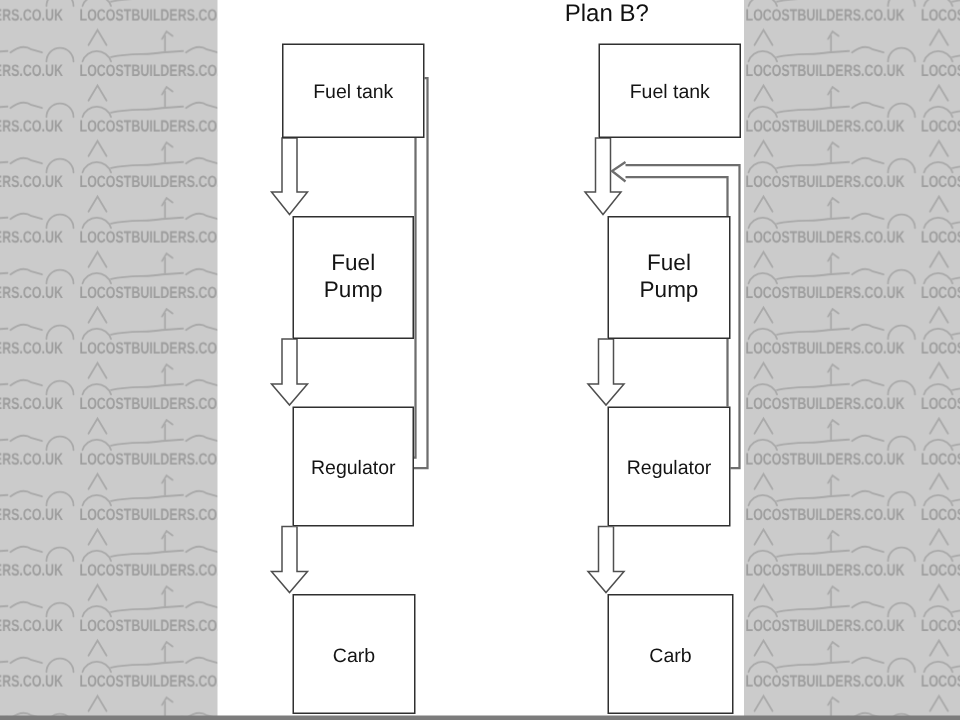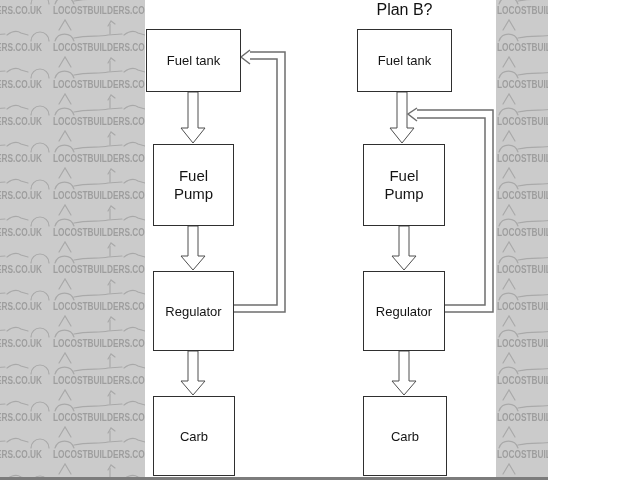--- a/index.html
+++ b/index.html
@@ -1,27 +1,27 @@
 <!DOCTYPE html>
 <html><head>
 <meta charset="utf-8">
 <style>
   html,body{margin:0;padding:0;}
   .screen{
-    position:relative;width:548px;height:480px;background:#ffffff;
+    position:relative;width:640px;height:480px;background:#ffffff;
     overflow:hidden;font-family:"Liberation Sans",sans-serif;
   }
   .strip{position:absolute;top:0;height:480px;background:#cbcbcb;}
   .strip.left{left:0;width:145px;}
   .strip.right{left:496px;width:144px;}
   .strip svg{display:block;}
   .node{
     position:absolute;background:#ffffff;border:1px solid #2f2f2f;
     display:flex;flex-direction:column;align-items:center;justify-content:center;
-    color:#141414;font-size:13px;line-height:17px;text-align:center;
+    color:#141414;font-size:13px;line-height:17px;text-align:center;margin-left:42px;
   }
   .node .big{font-size:15px;line-height:18px;}
   .node .bold{font-weight:normal;}
   .title{
     position:absolute;left:357px;top:1px;width:95px;text-align:center;
     font-size:16px;color:#111;white-space:nowrap;
   }
   .overlay{position:absolute;left:0;top:0;pointer-events:none;}
   .bottom-bar{position:absolute;left:0;top:477px;width:640px;height:3px;background:#7c7c7c;}
 </style>

